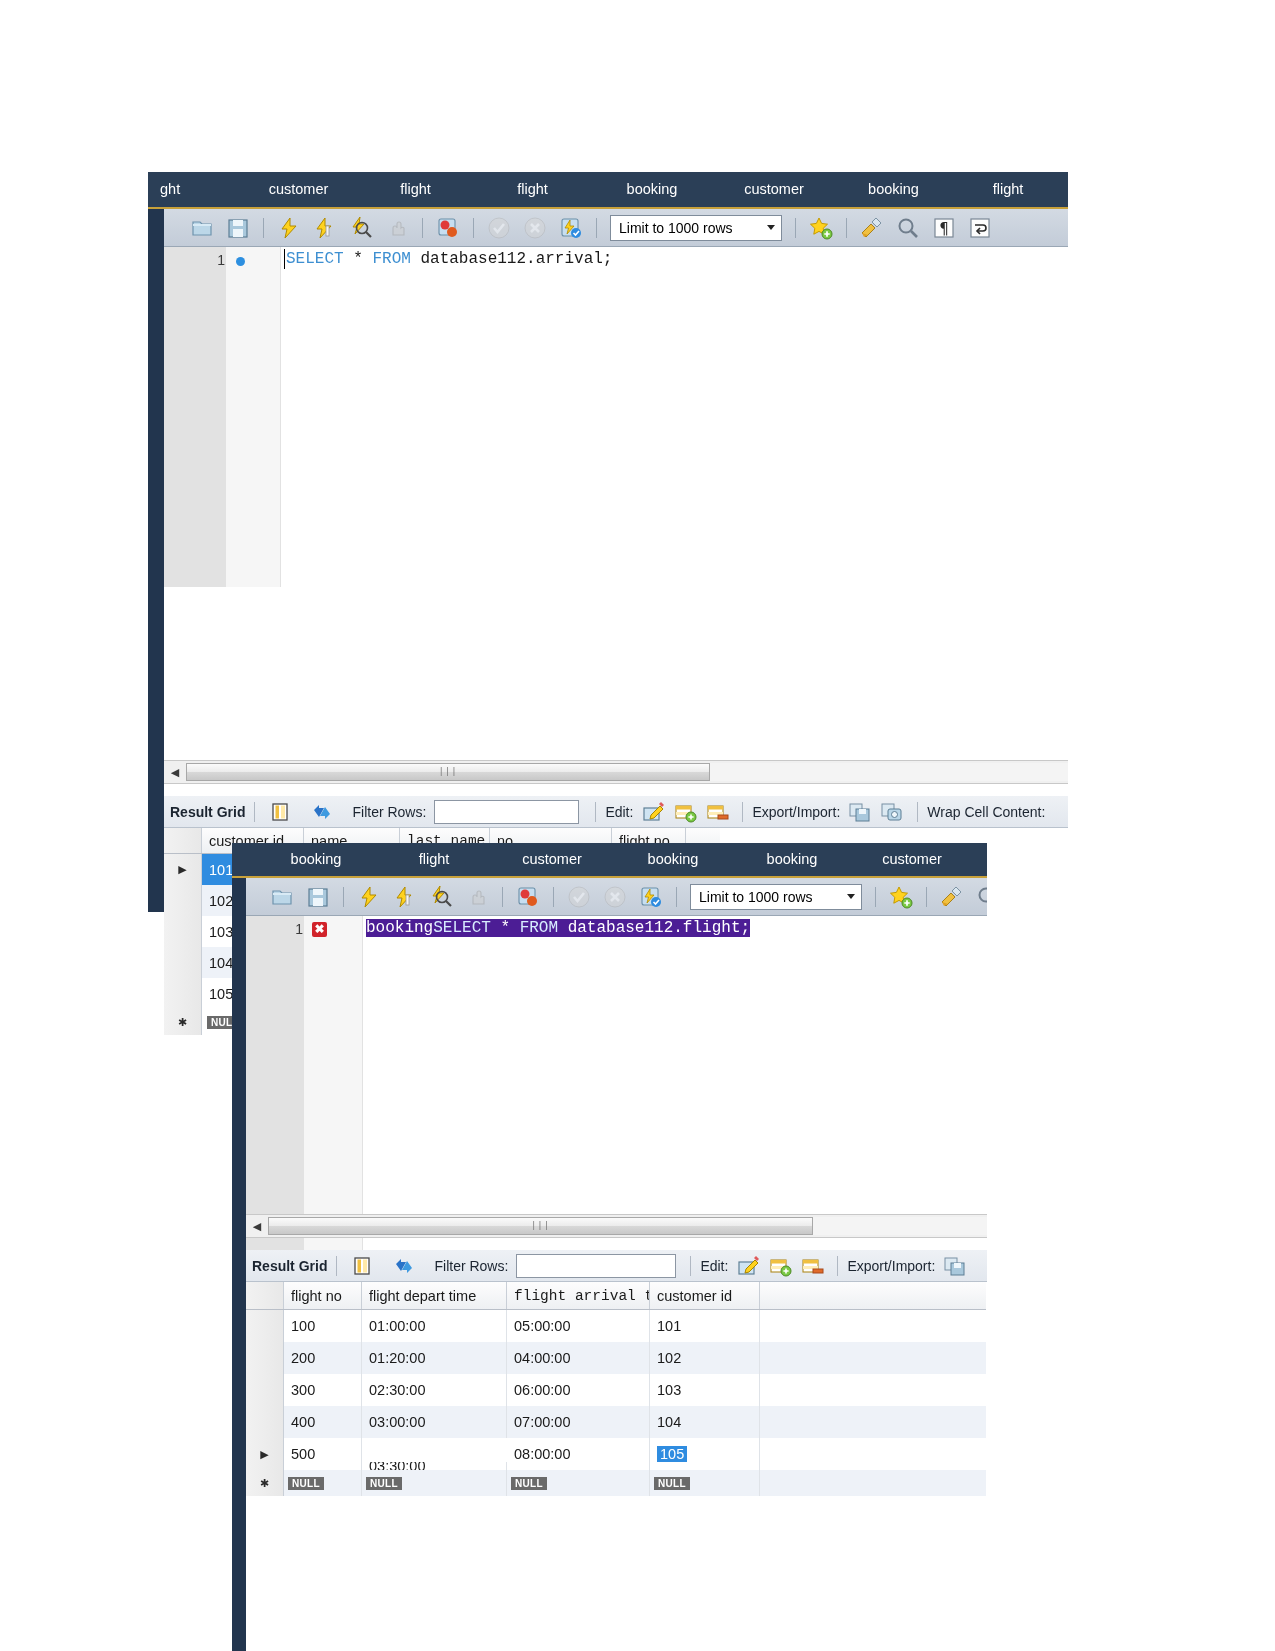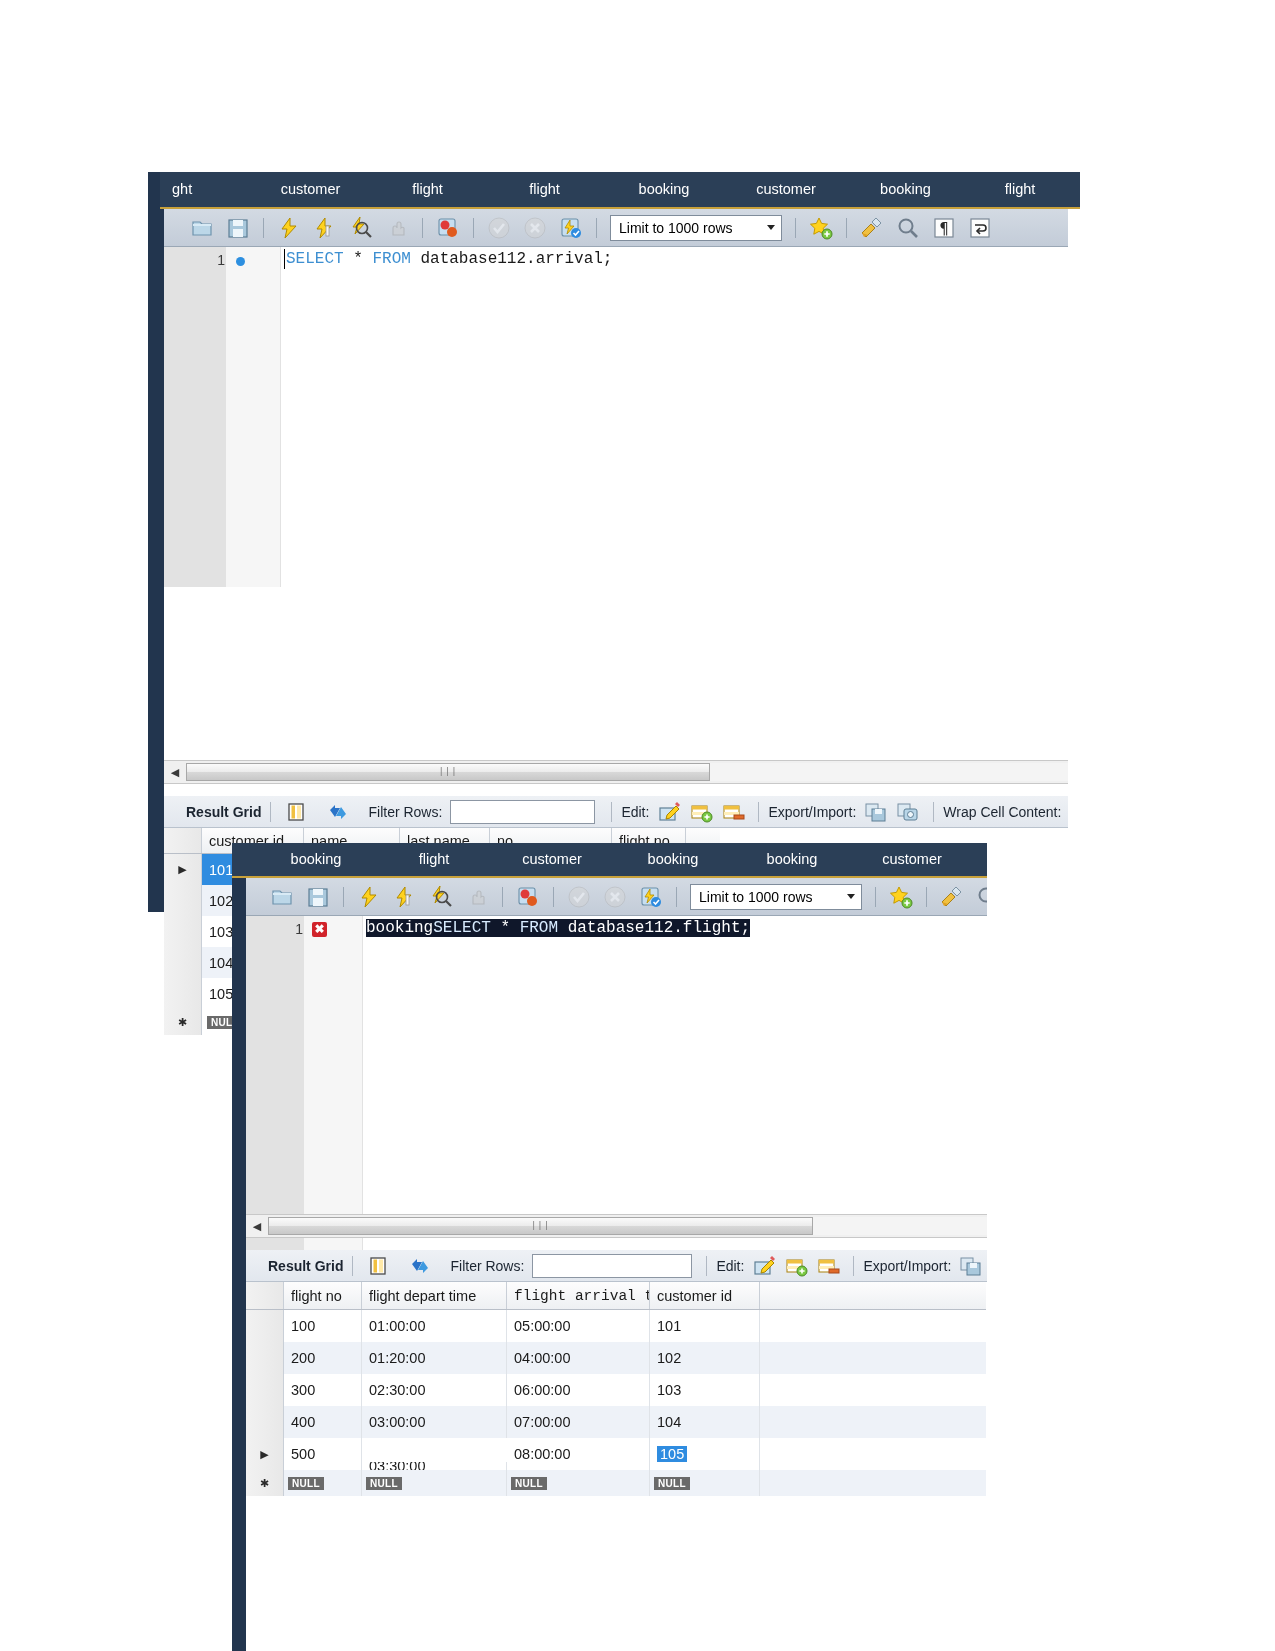--- a/index.html
+++ b/index.html
@@ -81,21 +81,21 @@
   .codeline{
     position:absolute;left:122px;top:3px;
     font-family:"Liberation Mono",monospace;font-size:16px;
     white-space:pre;letter-spacing:0px;
   }
   .kw{color:#3d8fd1;}
   .pl{color:#1a1a1a;}
   .caret{
     position:absolute;left:120px;top:2px;width:1px;height:20px;background:#000;
   }
-  .sel{background:#0f172a;color:#ffffff;font-family:Liberation Mono, monospace;}
+  .sel{background:#4c1d95;color:#ffffff;font-family:Liberation Mono, monospace;}
   .sel .kw{color:#d8ecff;}
   .sel .pl{color:#ffffff;}
 
   
   .hscroll{
     background:#f0f0f0;border-top:1px solid #c8c8c8;border-bottom:1px solid #c8c8c8;
     display:flex;align-items:center;box-sizing:border-box;position:relative;
   }
   .hs-arrow{
     width:22px;text-align:center;font-size:11px;color:#3a3a3a;flex:0 0 auto;
@@ -109,21 +109,21 @@
     border:1px solid #a8a8a8;box-sizing:border-box;
     display:flex;align-items:center;justify-content:center;
   }
   .hs-grip{font-size:9px;color:#777;letter-spacing:1px;font-family:"Liberation Mono",monospace;}
 
   
   .rg-bar{
     background:linear-gradient(to bottom,#eef1f5 0%,#e2e7ee 100%);
     border-bottom:1px solid #b9c2cd;
     display:flex;align-items:center;box-sizing:border-box;
-    padding:0 22px;overflow:hidden;position:relative;
+    padding:0 6px;overflow:hidden;position:relative;
   }
   .rg-label{font-size:14px;color:#1b2430;font-weight:bold;white-space:nowrap;}
   .rg-text{font-size:14px;color:#1b2430;white-space:nowrap;}
   .rg-sep{width:1px;height:20px;background:#b0b8c3;margin:0 9px;flex:0 0 auto;}
   .filter-input{
     background:#ffffff;border:1px solid #8c96a3;box-sizing:border-box;
     height:24px;flex:0 0 auto;margin-left:8px;
   }
   .rg-ico{width:24px;height:24px;margin:0 4px;position:relative;flex:0 0 auto;}
 
@@ -163,21 +163,21 @@
   .railL{position:absolute;background:#22354e;}
   .railB{position:absolute;background:#22354e;}
 </style>
 </head>
 <body>
 
 <div class="wb-window" style="left:148px;top:172px;width:920px;height:740px;">
 
   <div class="railL" style="left:0;top:0;width:16px;height:740px;"></div>
 
-  <div class="tabbar" style="left:12px;top:0;width:920px;height:37px;position:absolute;align-items:center;">
+  <div class="tabbar" style="left:0;top:0;width:920px;height:37px;position:absolute;align-items:center;">
     <div class="tab" style="width:74px;text-align:left;padding-left:12px;">ght</div>
     <div class="tab" style="width:105px;">customer</div>
     <div class="tab" style="width:105px;">flight</div>
     <div class="tab" style="width:105px;">flight</div>
     <div class="tab" style="width:110px;">booking</div>
     <div class="tab" style="width:110px;">customer</div>
     <div class="tab" style="width:105px;">booking</div>
     <div class="tab" style="width:100px;">flight</div>
     <div class="tab" style="width:105px;">customer</div>
   </div>
@@ -375,21 +375,21 @@
     <div class="rg-sep"></div>
     <span class="rg-text">Wrap Cell Content:</span>
   </div>
 
   <div class="grid" style="left:16px;top:656px;width:556px;height:218px;">
 
     <div class="grow ghead" style="height:26px;">
       <div class="gmark" style="width:38px;"></div>
       <div class="gcell" style="width:102px;">customer id</div>
       <div class="gcell" style="width:96px;">name</div>
-      <div class="gcell" style="width:90px;">last name</div>
+      <div class="gcell" style="width:90px;font-family:Liberation Mono, monospace;">last name</div>
       <div class="gcell" style="width:122px;">no</div>
       <div class="gcell" style="width:74px;">flight no</div>
     </div>
 
     <div class="grow white" style="height:31px;">
       <div class="gmark" style="width:38px;">
           <span class="rowptr">▶</span>
         </div>
       <div class="gcell cellsel" style="width:102px;">101</div>
       <div class="gcell" style="width:96px;">kim</div>

